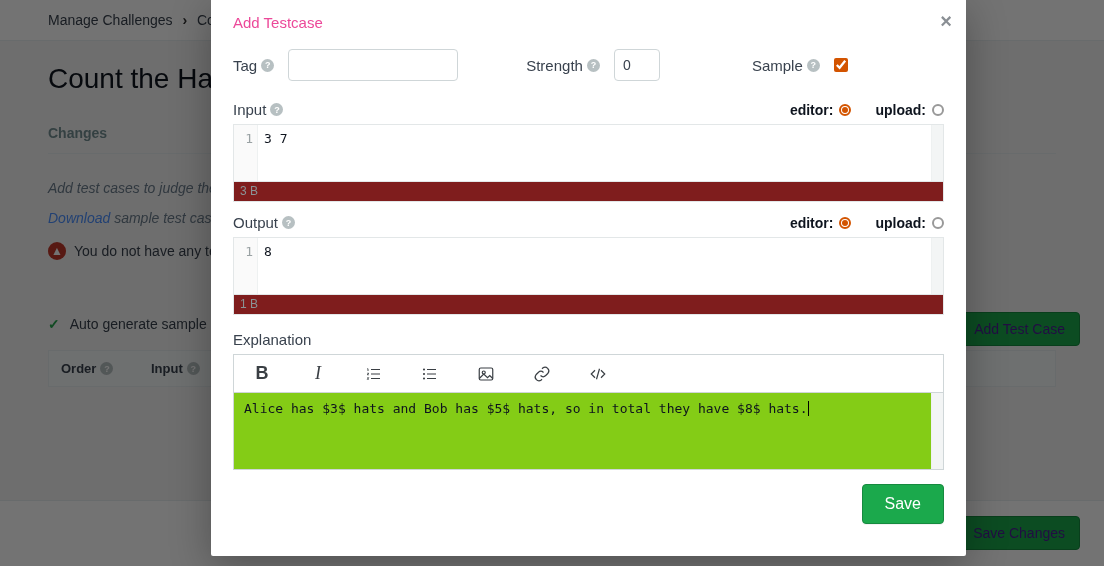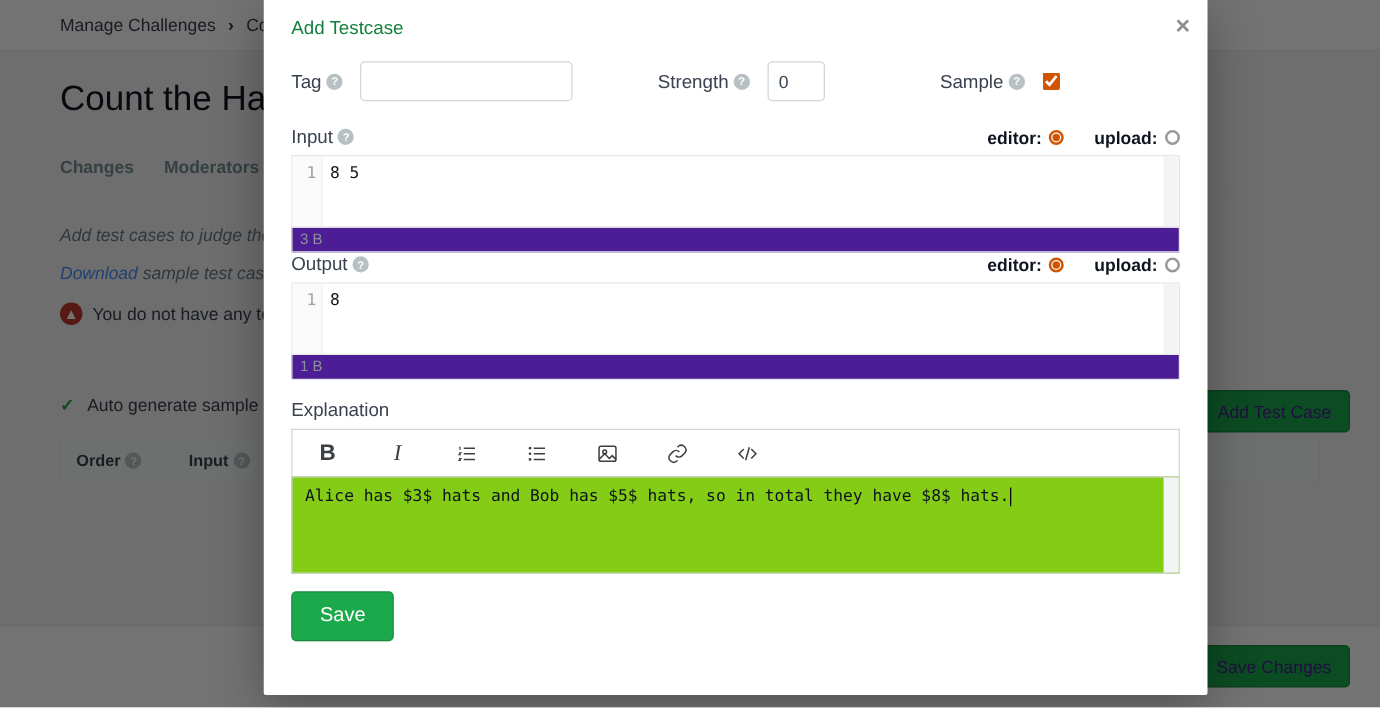--- a/index.html
+++ b/index.html
@@ -87,21 +87,21 @@
     position:absolute; inset:0; background:rgba(0,0,0,0.55);
   }
 
   
   .modal {
     position:absolute; left:211px; top:0; width:755px; height:556px;
     background:#fff; border-radius:0 0 2px 2px; box-shadow:0 10px 40px rgba(0,0,0,.3);
     padding: 14px 22px 0;
     display:flex; flex-direction:column;
   }
-  .modal-title { font-size:15px; color:#15803d; }
+  .modal-title { font-size:15px; color:#ec4899; }
   .close-x {
     position:absolute; right:14px; top:10px; font-size:20px; color:#8a8f94; cursor:pointer; font-weight:700;
   }
   .row1 { display:flex; align-items:center; gap:14px; margin-top:18px; }
   .lbl { font-size:15px; color:#39424e; display:flex; align-items:center; gap:4px;}
   .text-input, .num-input {
     border:1px solid #cfd6d8; height:32px; border-radius:4px; padding:0 8px; font-size:14px; color:#39424e;
     background:#fff;
   }
   .text-input{ width:170px;}
@@ -123,36 +123,36 @@
   .code-editor .gutter{
     position:absolute; left:0; top:0; bottom:0; width:24px; border-right:1px solid #eef1f1; color:#9aa2a4; text-align:right; padding:6px 4px 0 0; background:#fafafa;
   }
   .code-editor .code {
     position:absolute; left:24px; right:14px; top:0; bottom:0; padding:6px 6px 0; color:#0e141e;
   }
   .code-editor .scroll-gutter{
     position:absolute; right:0; top:0; bottom:0; width:12px; background:#f3f5f5; border-left:1px solid #eef1f1;
   }
   .size-footer{
-    border:1px solid #e3e7e8; border-top:none; height:20px; font-size:12px; padding:2px 6px; color:#8a9396; background:#4c1d95;
+    border:1px solid #e3e7e8; border-top:none; height:20px; font-size:12px; padding:2px 6px; color:#8a9396; background:#7f1d1d;
   }
   .explanation-label { margin-top:16px; font-size:15px; color:#39424e; }
   .exp-toolbar {
     margin-top:6px; border:1px solid #cfd6d8; border-bottom:none; height:38px; display:flex; align-items:center; gap:36px; padding:0 18px; color:#3a3f44;
   }
   .exp-toolbar .tb { width:20px; display:flex; justify-content:center; cursor:pointer;}
   .exp-toolbar svg { width:18px; height:18px; stroke:#3a3f44; fill:none; stroke-width:1.6;}
   .bold-b { font-weight:800; font-size:18px; }
   .italic-i { font-style:italic; font-family: Georgia, serif; font-size:18px;}
   .exp-editor{
     border:1px solid #cfd6d8; height:78px; padding:8px 10px; font-family: Menlo, Consolas, monospace; font-size:13px; color:#0e141e; position:relative; background:#84cc16;
   }
   .exp-editor .cursor { display:inline-block; width:1px; height:15px; background:#000; vertical-align:text-bottom;}
   .exp-editor .vscroll { position:absolute; right:0; top:0; bottom:0; width:12px; background:#f3f5f5; border-left:1px solid #eef1f1;}
-  .save-row { display:flex; justify-content:flex-start; align-items:flex-start; margin-top:14px;}
+  .save-row { display:flex; justify-content:flex-end; align-items:flex-start; margin-top:14px;}
   .btn-save {
     background:#1ba94c; color:#fff; border:1px solid #168a3f; border-radius:4px;
     padding:10px 22px; font-size:16px; font-weight:500; cursor:pointer;
     box-shadow: 0 1px 0 rgba(0,0,0,.05);
   }
 </style>
 </head>
 <body>
 
 <div class="page">
@@ -160,21 +160,20 @@
     <span>Manage Challenges</span>
     <span class="sep">›</span>
     <span>Cour</span>
   </div>
 
   <div class="page-main">
     <h1 class="page-title">Count the Ha</h1>
 
     <div class="tabs" style="position:relative;">
       <div class="tab">Changes</div>
-      <div class="tab">Moderators</div>
       <div class="underline-mark"></div>
     </div>
 
     <div class="desc">Add test cases to judge the</div>
     <div class="download-line">
       <a href="#">Download</a>
       <span>sample test case</span>
     </div>
 
     <div class="alertline">
@@ -241,26 +240,26 @@
         <input type="radio" class="radio-orange" checked="" style="">
       </label>
       <label>
         <span>upload:</span>
         <input type="radio" class="radio-gray" style="">
       </label>
     </span>
   </div>
   <div class="code-editor">
     <div class="gutter"><span>1</span></div>
-    <div class="code">8 5</div>
+    <div class="code">3 7</div>
     <div class="scroll-gutter"></div>
   </div>
   <div class="size-footer">3 B</div>
 
-  <div class="section-row" style="margin-top:1px;align-items:flex-end;">
+  <div class="section-row" style="margin-top:12px;align-items:flex-end;">
     <span class="section-label">
       <span>Output</span>
       <span class="hint-q">?</span>
     </span>
     <span class="radio-group">
       <label>
         <span>editor:</span>
         <input type="radio" class="radio-orange" checked="" style="">
       </label>
       <label>

